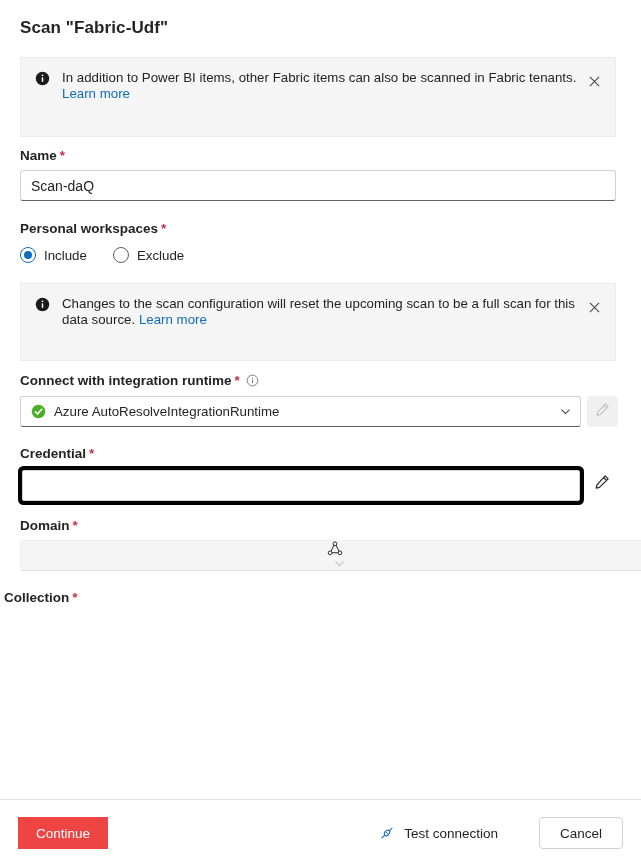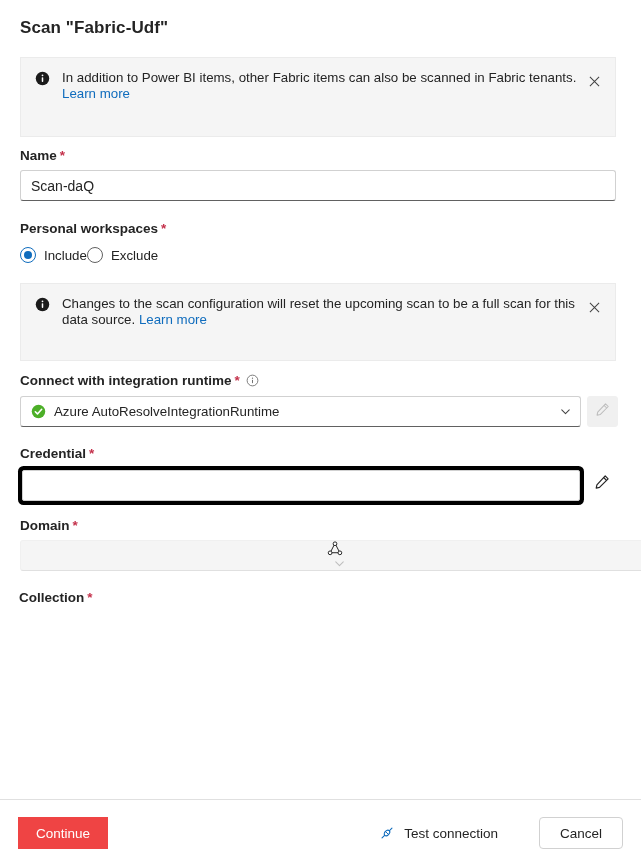--- a/index.html
+++ b/index.html
@@ -134,20 +134,21 @@
     border: 1px solid #d1d1d1;
     box-shadow: 0 0 0 4px #000000;
     border-radius: 2px;
   }
 
   
   .radio-row {
     position: absolute;
     display: flex;
     align-items: center;
+    gap: 26px;
   }
   .radio-opt {
     display: flex;
     align-items: center;
     cursor: pointer;
     font-size: 13.3px;
     color: #242424;
   }
   .radio-mark {
     width: 16px; height: 16px;
@@ -370,21 +371,21 @@
       </svg>
     </span>
     <span class="val">PDGTest07</span>
     <span class="chev">
       <svg width="13" height="13" viewBox="0 0 16 16">
         <path d="M3.4 6 L8 10.6 L12.6 6" stroke="#bdbdbd" stroke-width="1.25" fill="none" stroke-linecap="round" stroke-linejoin="round"></path>
       </svg>
     </span>
   </div>
 
-  <div class="field-label" style="left:19px; top:590px;">
+  <div class="field-label" style="left:4px; top:590px;">
     <span>Collection</span>
     <span class="req">*</span>
   </div>
 
 
   <div class="footer">
     <button class="btn-primary">Continue</button>
     <button class="btn-link-icon">
       <span class="pi">
         <svg width="16" height="16" viewBox="0 0 18 18">

